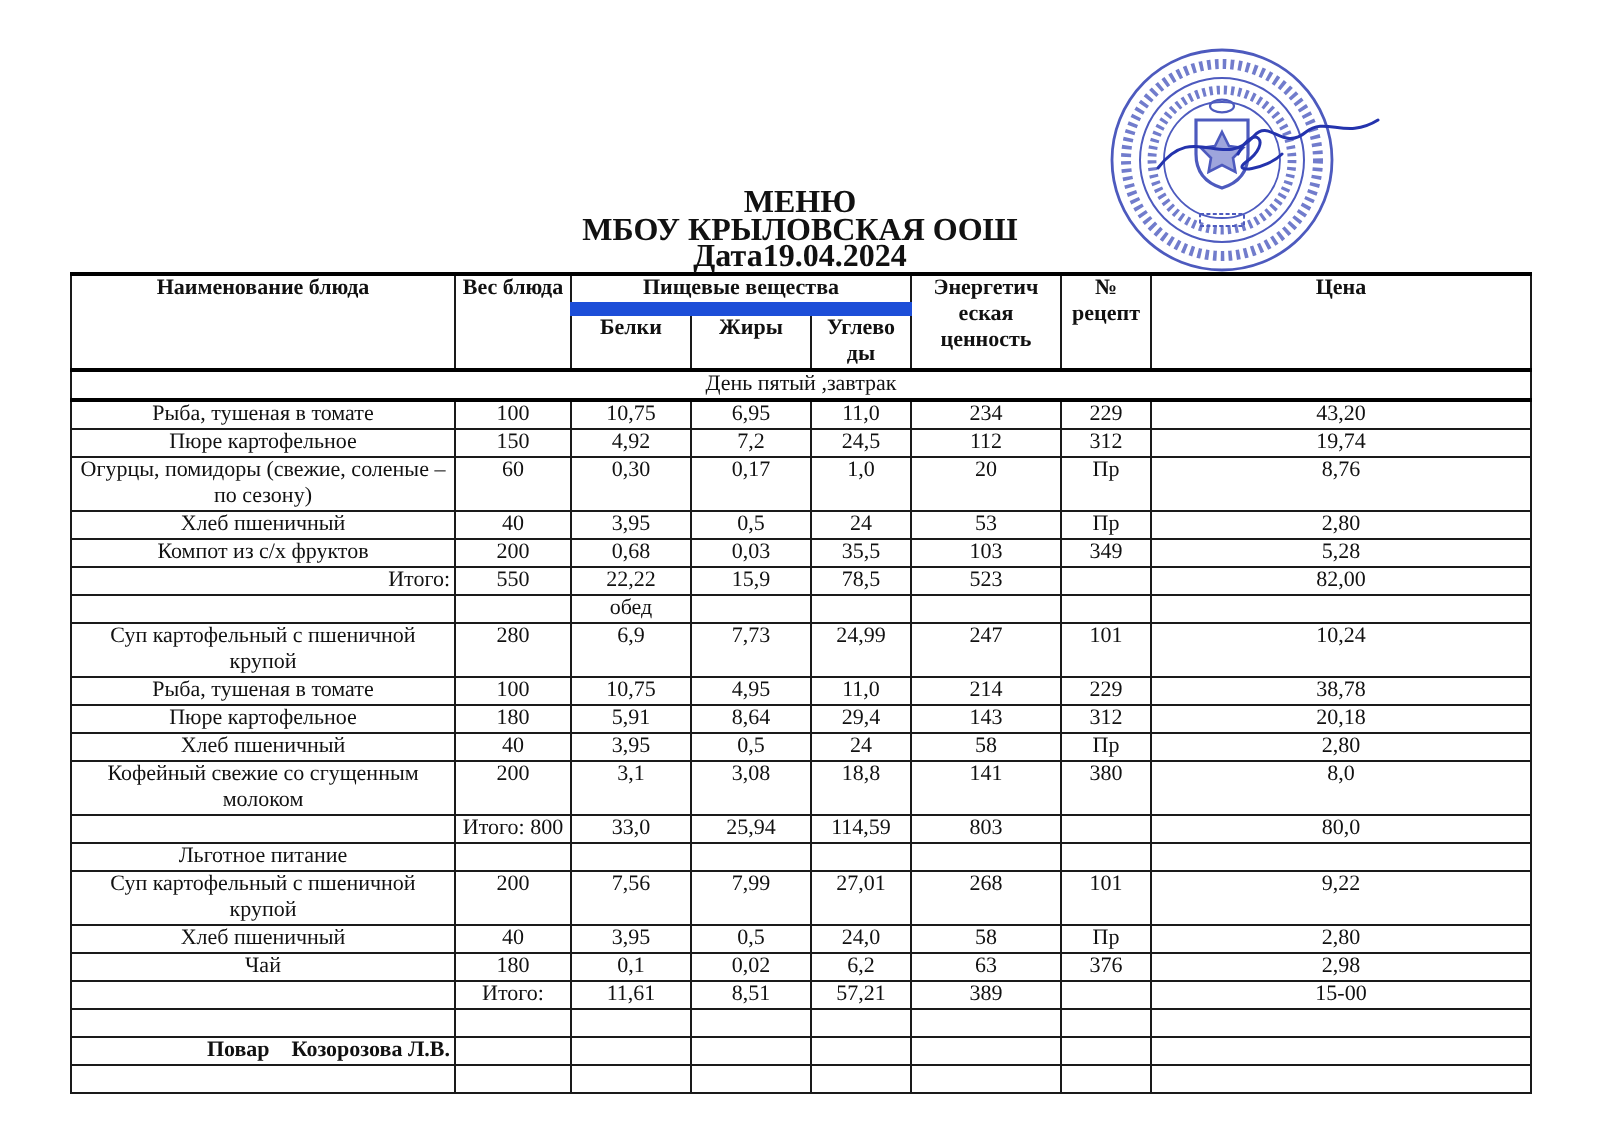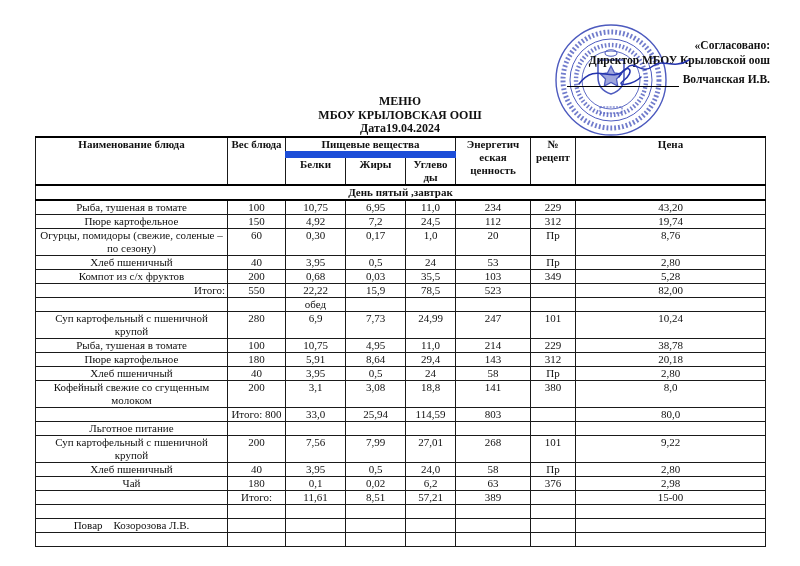--- a/index.html
+++ b/index.html
@@ -20,40 +20,40 @@
   }
   .approval .sig-underline{
     display:inline-block;width:112px;border-bottom:1px solid #000;height:12px;margin-right:4px;
   }
   .stamp{position:absolute;left:548px;top:22px;z-index:1;}
   .signature{position:absolute;left:575px;top:50px;z-index:3;}
 
   
   .title-block{
     position:absolute;top:95px;left:0;width:100%;text-align:center;
-    font-weight:bold;font-size:12px;line-height:13.5px;z-index:2;
+    font-weight:bold;font-size:16px;line-height:13.5px;z-index:2;
   }
 
   
   .menu-table{
     position:absolute;left:35px;top:136px;width:730px;
     border-collapse:collapse;table-layout:fixed;
     font-size:11px;line-height:13px;
   }
   .menu-table td{
     border:1px solid #1a1a1a;padding:0 2px;text-align:center;
     vertical-align:top;height:13px;overflow:hidden;
   }
   .menu-table thead td{
     font-weight:bold;vertical-align:top;
     border-top:2px solid #000;
   }
   .menu-table thead tr.subhead td{border-top:7px solid #1d4ed8;}
   .menu-table td.band{
-    font-weight:bold;text-align:center;
+    font-weight:normal;text-align:center;
     border-top:2px solid #000;border-bottom:2px solid #000;
   }
   .menu-table td.name-cell{text-align:center;}
 </style>
 </head>
 <body>
 
 <div class="page">
 
   <svg class="stamp" width="126" height="116" viewBox="0 0 126 116">
@@ -70,28 +70,20 @@
     </g>
   </svg>
 
   <svg class="signature" width="120" height="44" viewBox="0 0 120 44">
     <g fill="none" stroke="#2433ad" stroke-width="1.5" stroke-linecap="round">
       <path d="M4 34 C 22 10, 36 36, 52 18 C 60 9, 66 26, 78 16 C 88 8, 98 20, 114 10"></path>
       <path d="M44 27 c 8 -16, 18 -6, 4 4 c -8 6, 10 4, 18 -4"></path>
     </g>
   </svg>
 
-  <div class="approval">
-    <div>«Согласовано:</div>
-    <div>Директор МБОУ Крыловской оош</div>
-    <div class="sig-line-row">
-      <span class="sig-underline"></span>
-      <span>Волчанская И.В.</span>
-    </div>
-  </div>
 
   <div class="title-block">
     <div>МЕНЮ</div>
     <div>МБОУ КРЫЛОВСКАЯ ООШ</div>
     <div>Дата19.04.2024</div>
   </div>
 
   <table class="menu-table">
     <colgroup>
       <col style="width:192px">
@@ -306,21 +298,21 @@
           <td class="name-cell"></td>
           <td></td>
           <td></td>
           <td></td>
           <td></td>
           <td></td>
           <td></td>
           <td></td>
         </tr>
         <tr>
-          <td class="name-cell" style="text-align: center; font-weight: normal;">Повар&nbsp;&nbsp;&nbsp;&nbsp;Козорозова Л.В.</td>
+          <td class="name-cell" style="text-align: right; font-weight: bold;">Повар&nbsp;&nbsp;&nbsp;&nbsp;Козорозова Л.В.</td>
           <td></td>
           <td></td>
           <td></td>
           <td></td>
           <td></td>
           <td></td>
           <td></td>
         </tr>
         <tr>
           <td class="name-cell"></td>

